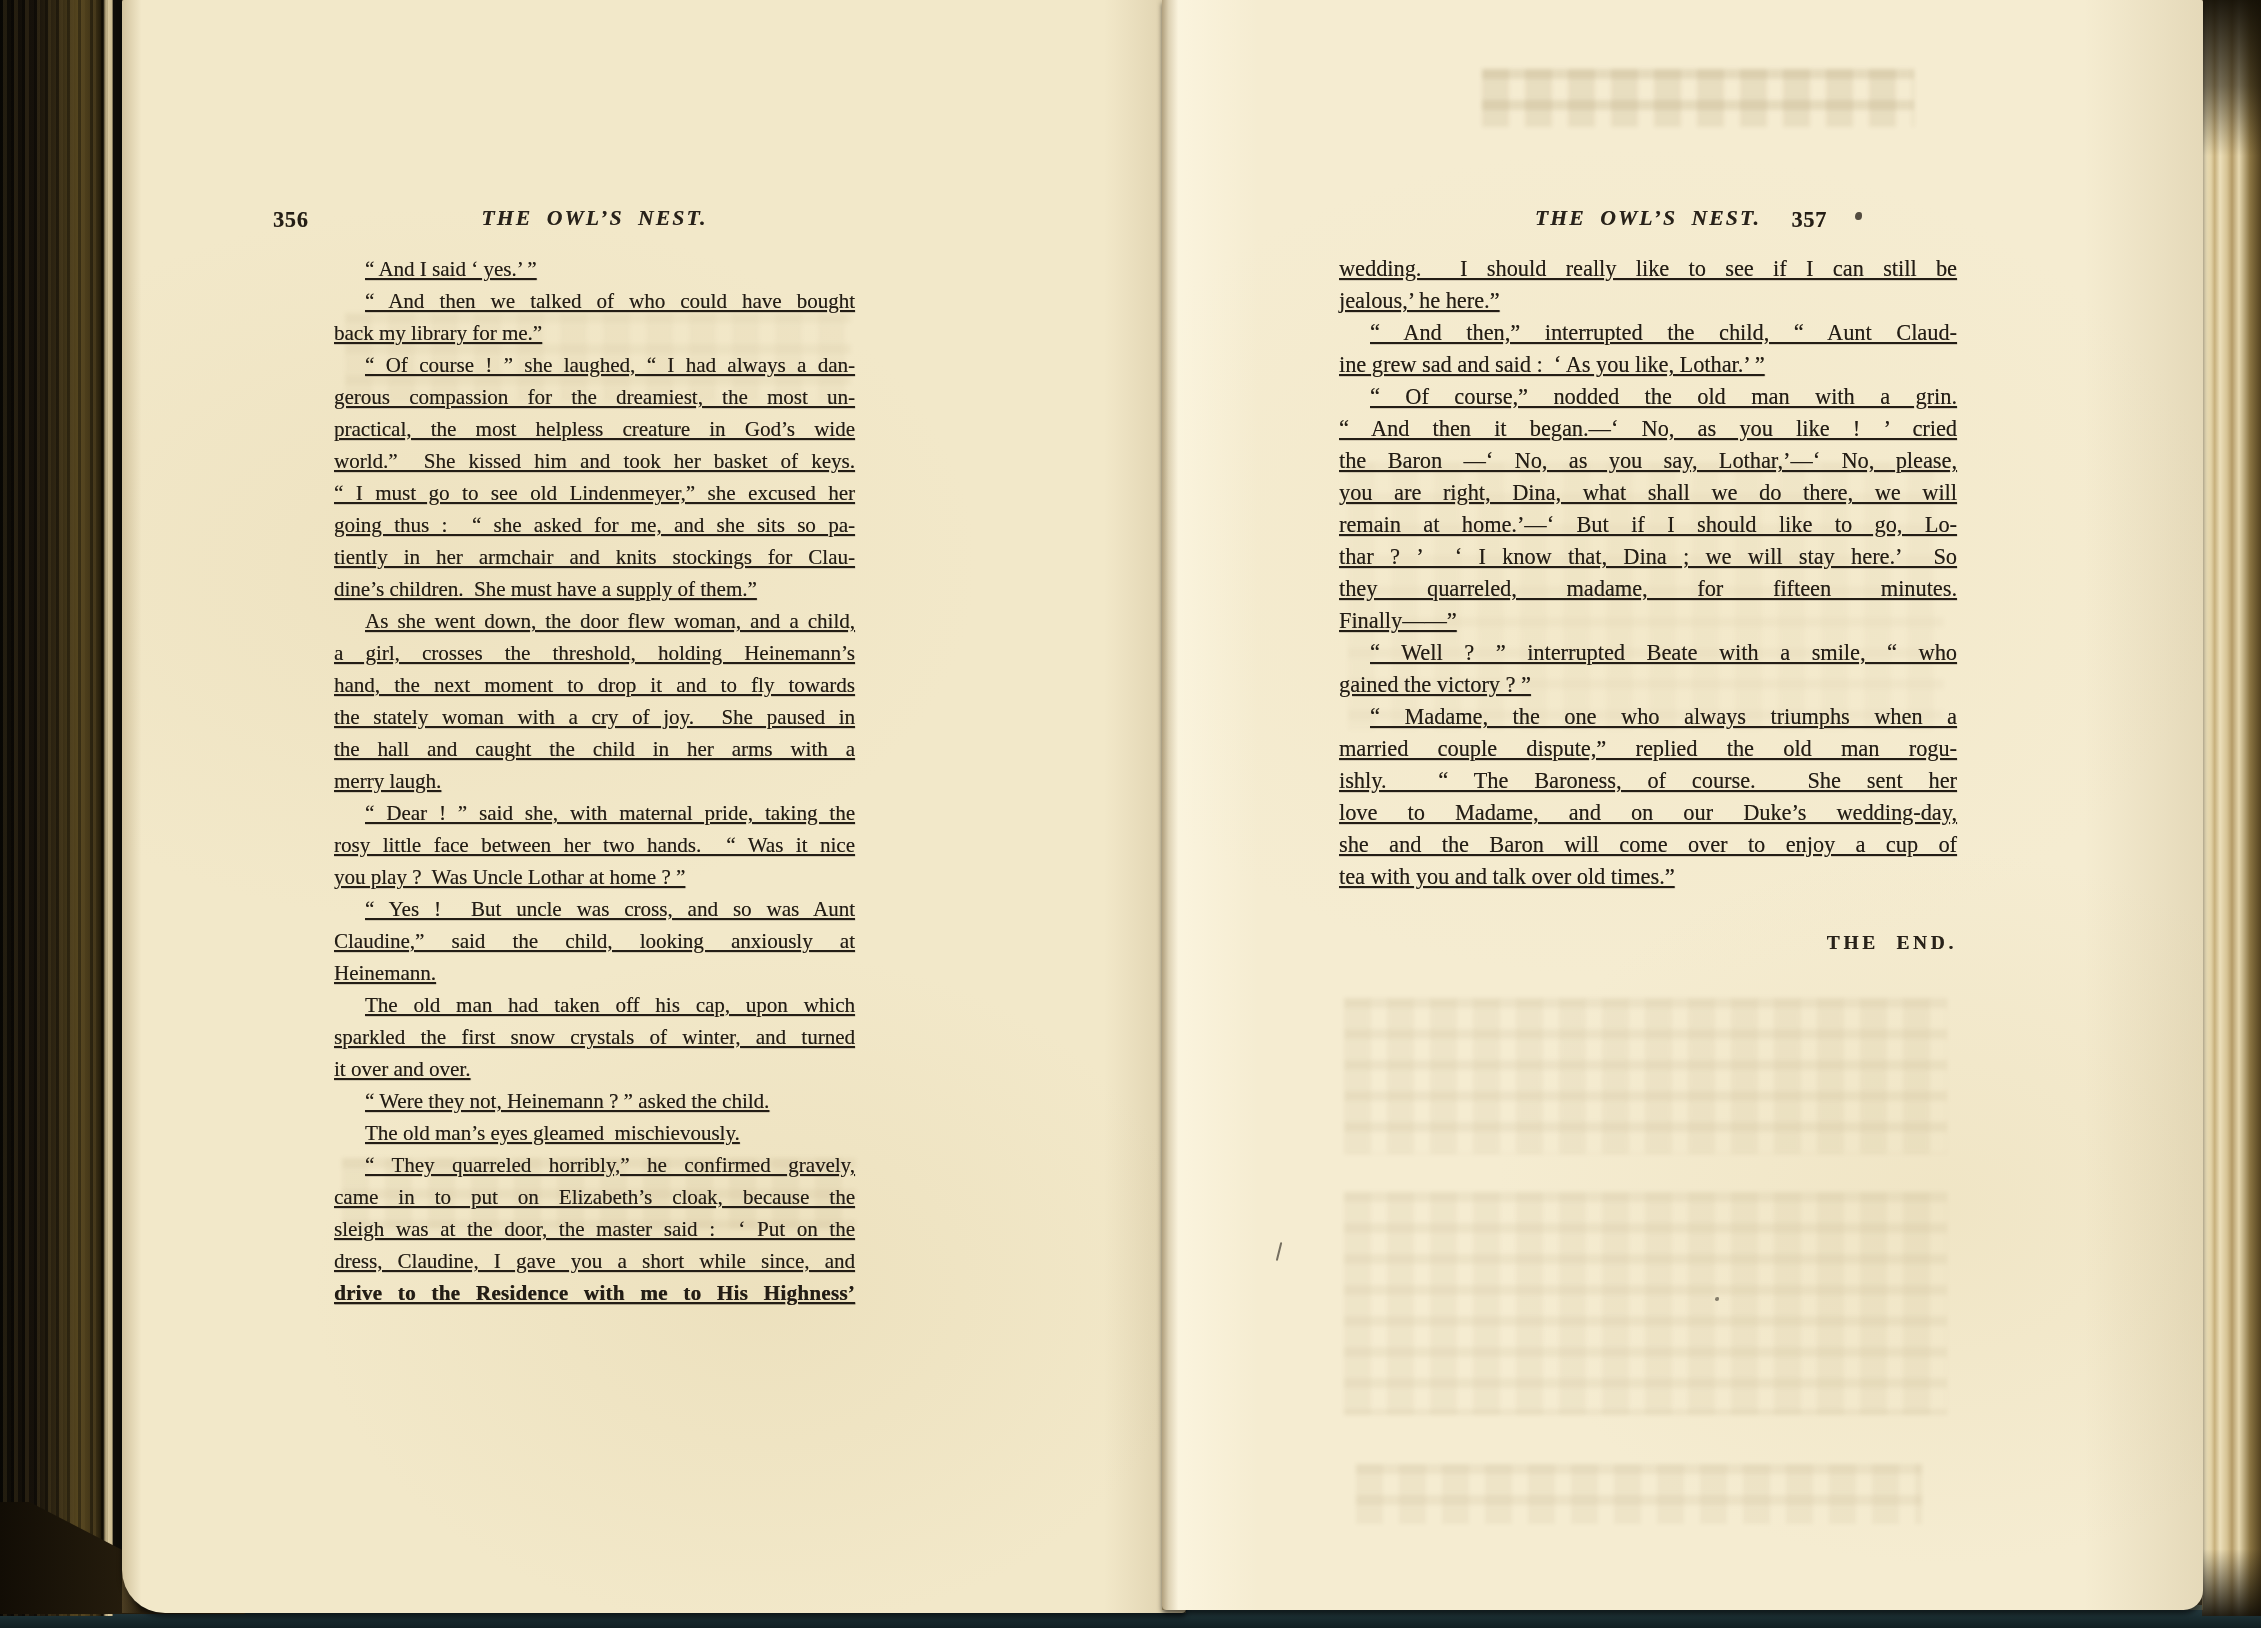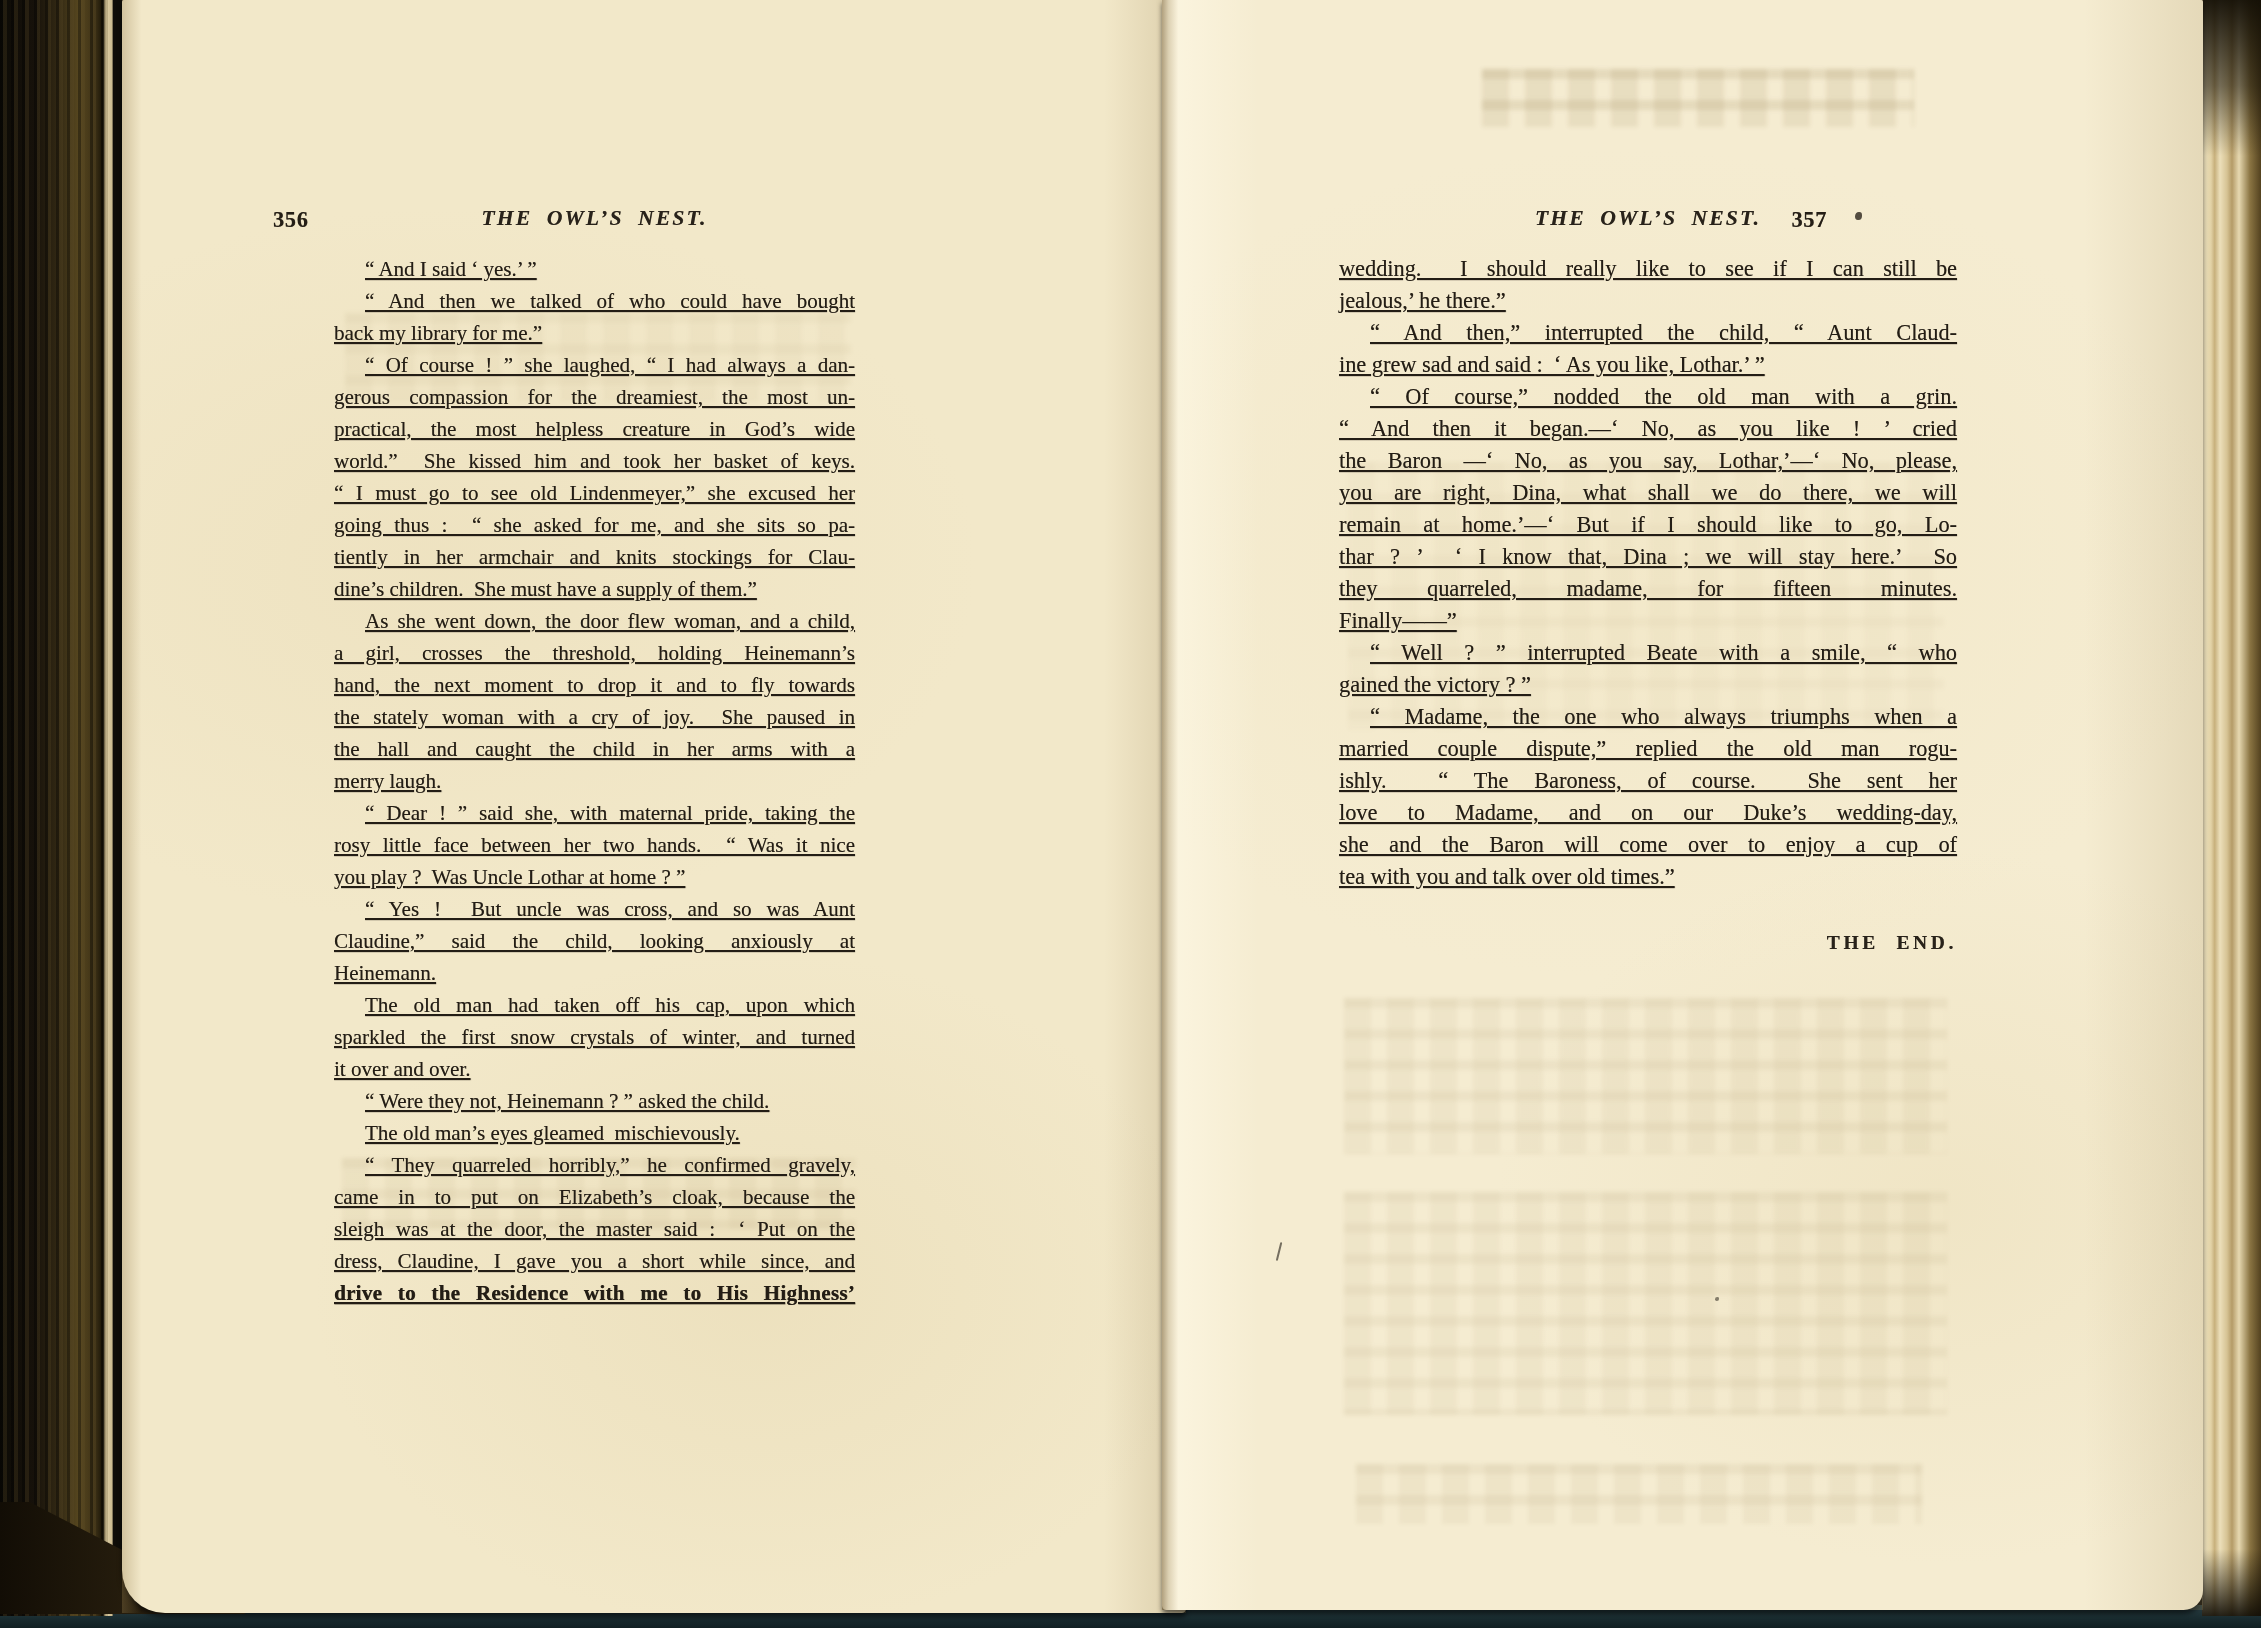--- a/index.html
+++ b/index.html
@@ -215,21 +215,21 @@
     <div class="speck" style="left:553px;top:1297px;width:3.7px;height:3.7px;opacity:.55;"></div>
     <div class="col col-right">
       <div class="header">
         <span class="runhead">THE OWL’S NEST.</span>
         <span class="pagenum pn-right">357</span>
         <span class="speck" style="right:95px;top:6px;width:6.7px;height:8.2px;opacity:.8;"></span>
       </div>
       <div class="bodytext">
           <div>
             <div class="ln">wedding.  I should really like to see if I can still be</div>
-            <div class="ln end">jealous,’ he there.”</div>
+            <div class="ln end">jealous,’ he here.”</div>
           </div>
           <div>
             <div class="ln ind">“ And then,” interrupted the child, “ Aunt Claud-</div>
             <div class="ln end">ine grew sad and said :  ‘ As you like, Lothar.’ ”</div>
           </div>
           <div>
             <div class="ln ind">“ Of course,” nodded the old man with a grin.</div>
             <div class="ln">“ And then it began.—‘ No, as you like ! ’ cried</div>
             <div class="ln">the Baron —‘ No, as you say, Lothar,’—‘ No, please,</div>
             <div class="ln">you are right, Dina, what shall we do there, we will</div>

